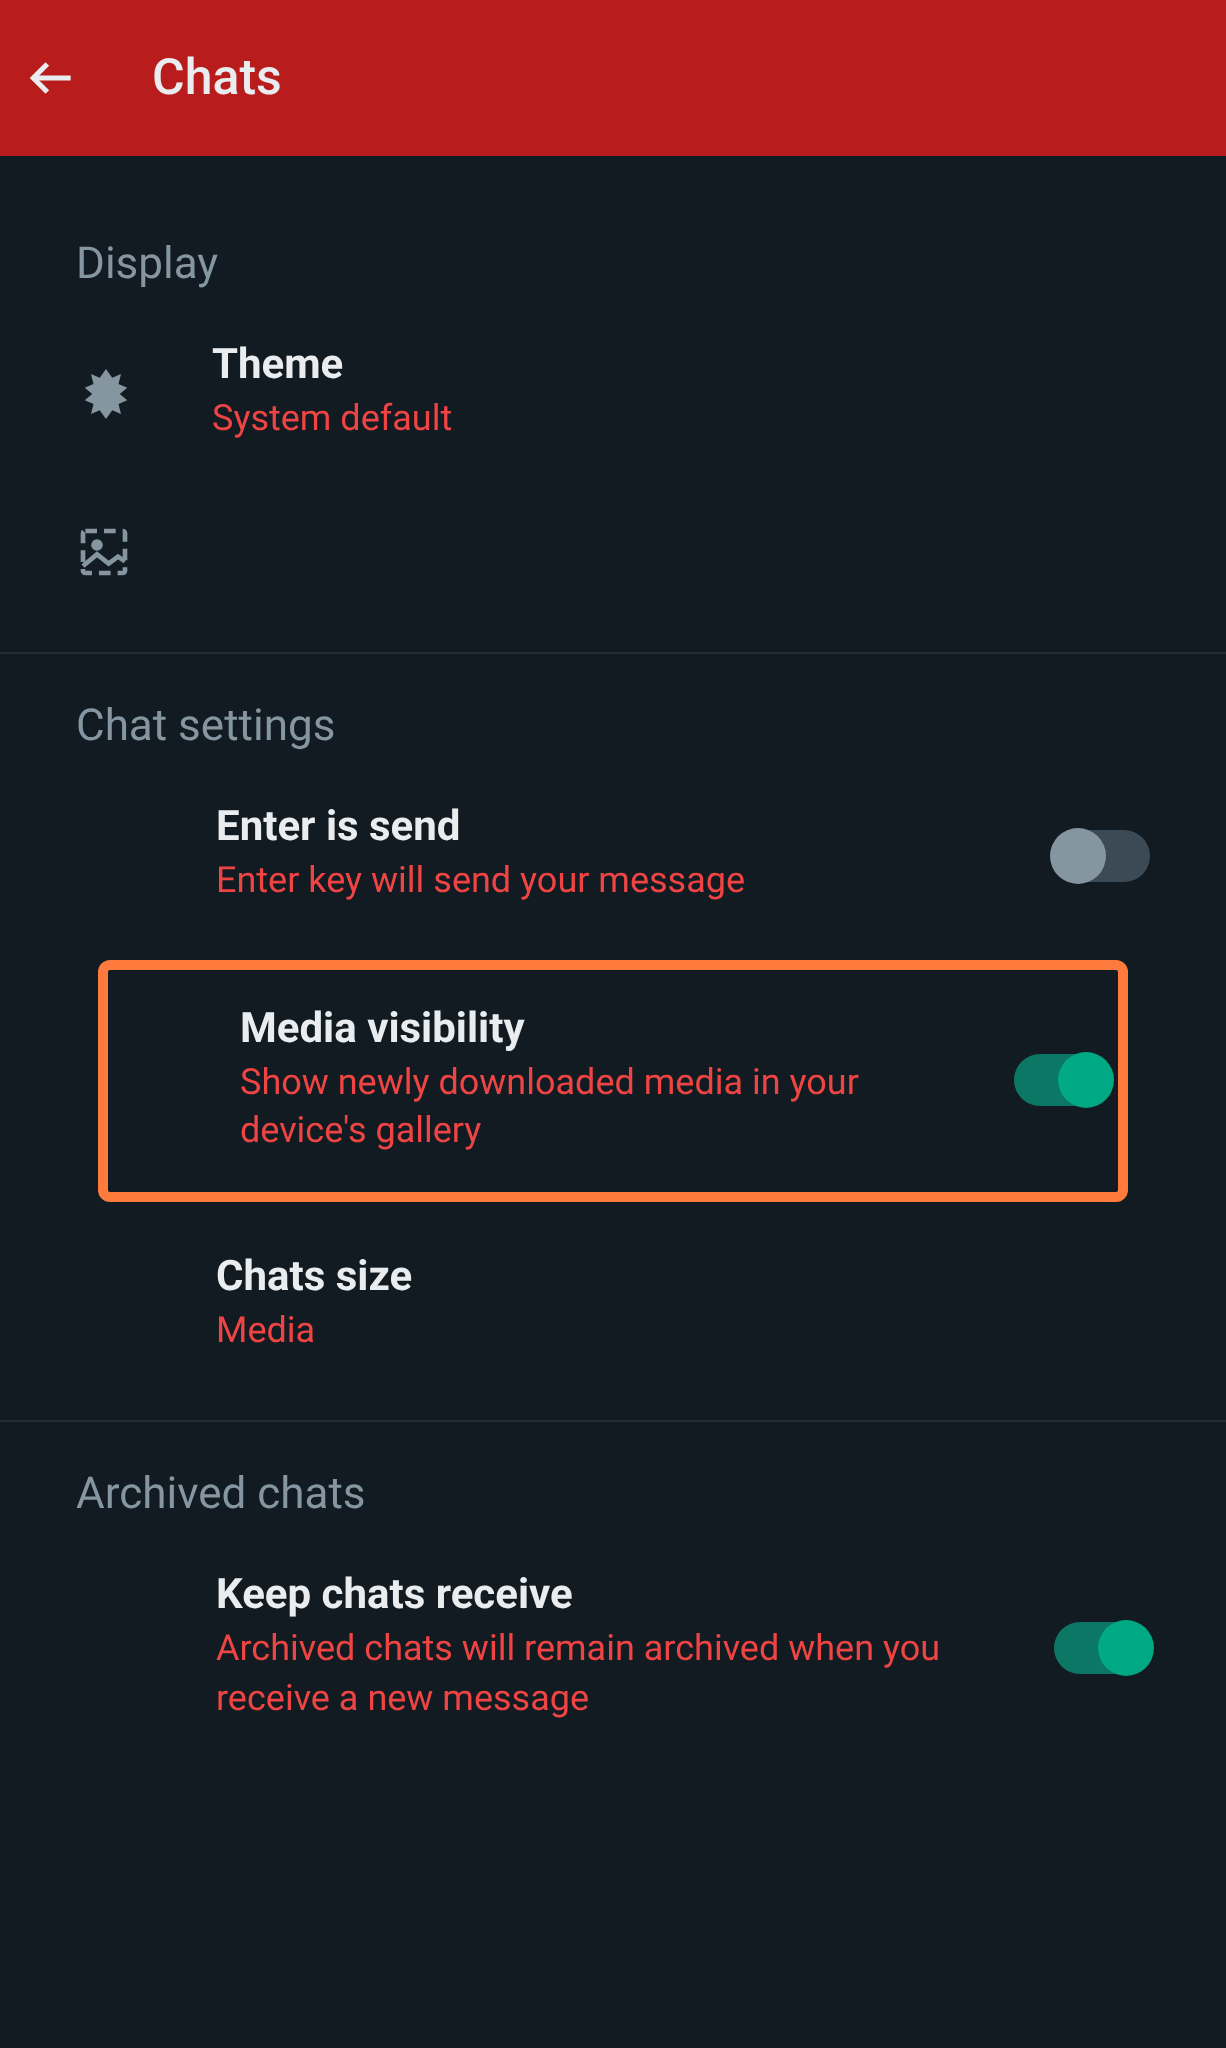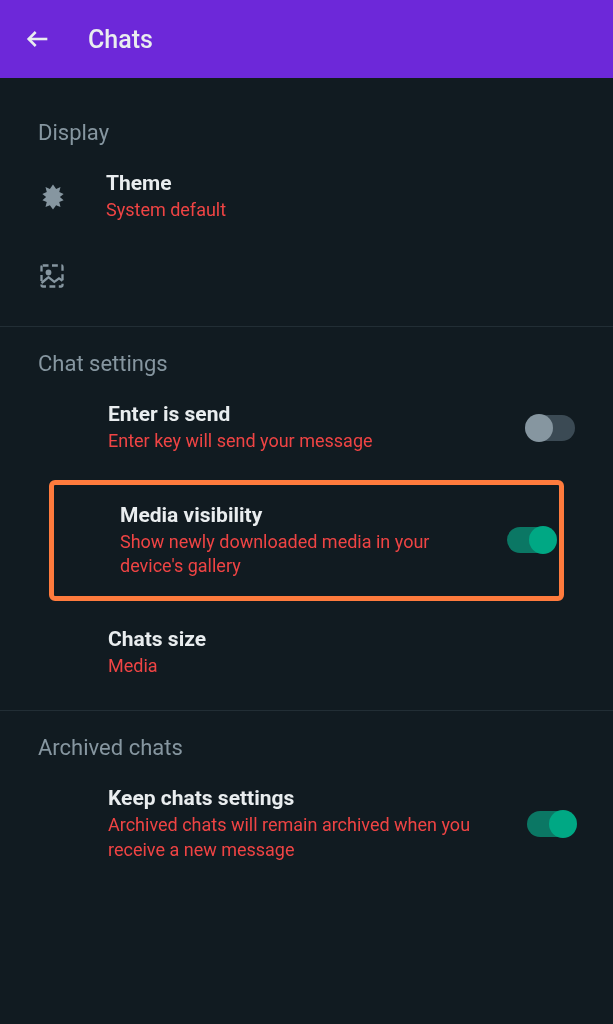--- a/index.html
+++ b/index.html
@@ -10,24 +10,24 @@
     body {
       width: 613px;
       height: 1024px;
       background: #111b21;
       font-family: -apple-system, BlinkMacSystemFont, 'Segoe UI', Roboto, sans-serif;
       color: #e9edef;
       overflow: hidden;
     }
     .header {
       height: 78px;
-      background: #6d28d9;
-      display: flex;
-      align-items: center;
-      padding: 0 24px;
+      background: #b91c1c;
+      display: flex;
+      align-items: center;
+      padding: 0 12px;
       gap: 36px;
     }
     .back-icon {
       display: flex;
       align-items: center;
       justify-content: center;
       cursor: pointer;
     }
     .header-title {
       font-size: 25px;
@@ -183,21 +183,21 @@
       <div class="setting-subtitle">Media</div>
     </div>
   </div>
 
   <div class="divider"></div>
 
   <div class="section-header">Archived chats</div>
 
   <div class="setting-item no-icon-item">
     <div class="setting-content">
-      <div class="setting-title">Keep chats settings</div>
+      <div class="setting-title">Keep chats receive</div>
       <div class="setting-subtitle">Archived chats will remain archived when you receive a new message</div>
     </div>
     <div class="toggle on">
       <div class="toggle-thumb"></div>
     </div>
   </div>
 
 </div>
 
 </body></html>

